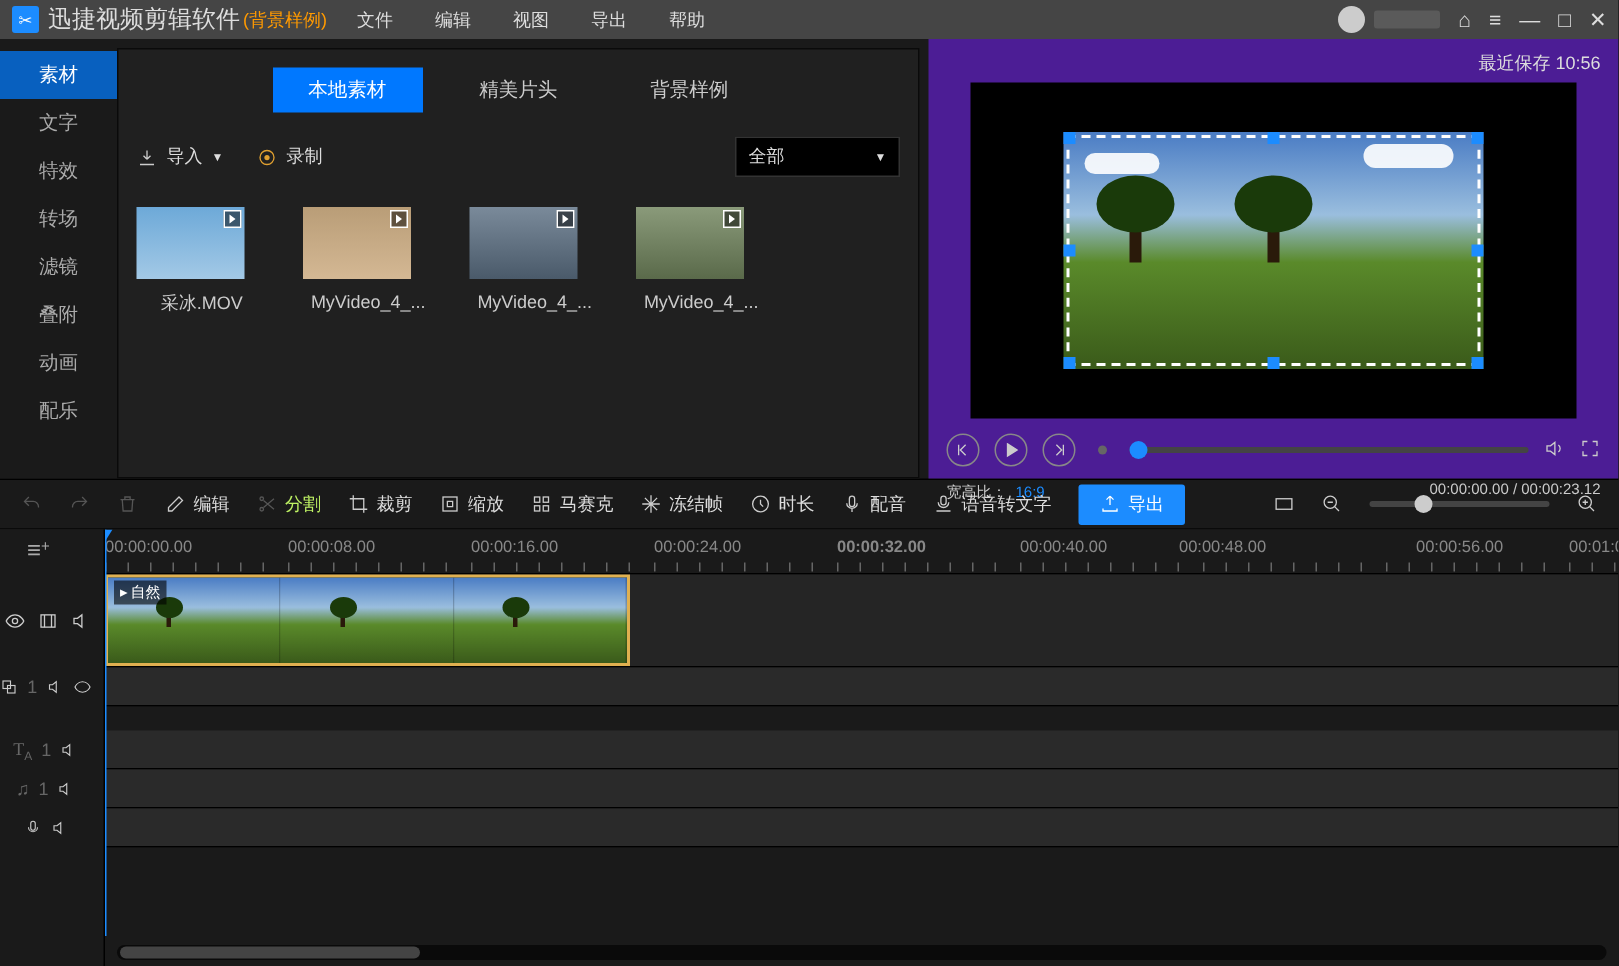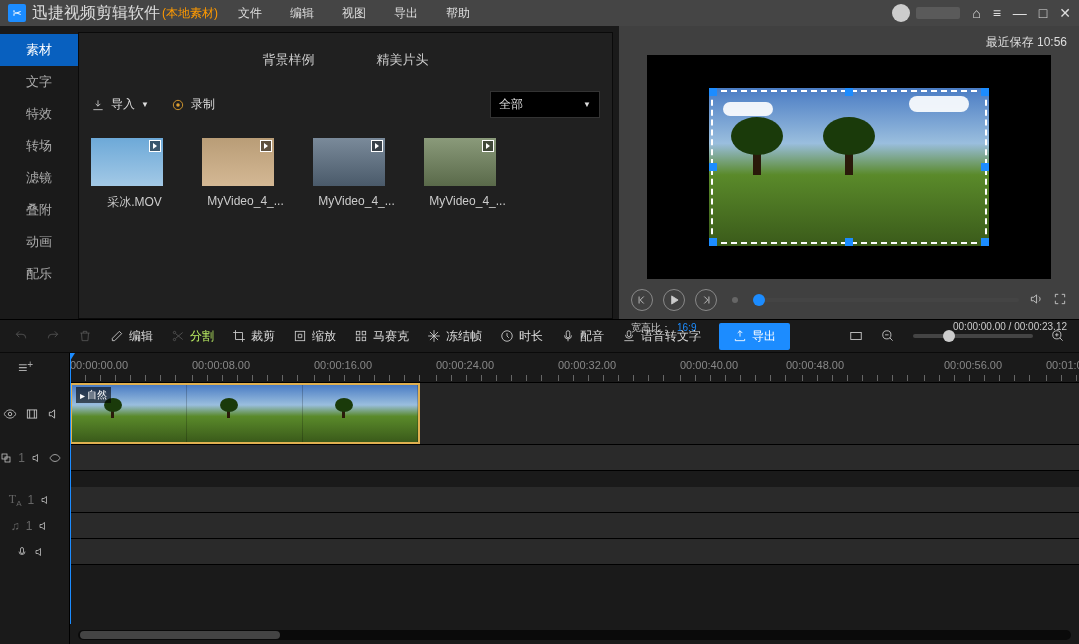--- a/index.html
+++ b/index.html
@@ -37,21 +37,21 @@
 .thumb { width: 87px; }
 .thumb .img { width: 72px; height: 48px; position: relative; background:#555;}
 .thumb .play { position: absolute; top: 2px; right: 2px; width: 12px; height: 12px; border: 1px solid #fff; background: rgba(0,0,0,.5); display:flex; align-items:center; justify-content:center;}
 .thumb .play::after{content:""; width:0;height:0;border-left:4px solid #fff;border-top:3px solid transparent;border-bottom:3px solid transparent;}
 .thumb .name { text-align: center; color: #ccc; font-size: 12px; margin-top: 8px; white-space: nowrap; overflow: hidden; text-overflow: ellipsis; }
 .thumb .img.ice{background:linear-gradient(#6da9d8,#a3c9e6);}
 .thumb .img.beach{background:linear-gradient(#b99d77,#d4b894);}
 .thumb .img.town{background:linear-gradient(#7a8a9a,#4a5a6a);}
 .thumb .img.road{background:linear-gradient(#8a9a7a,#5a6a4a);}
 
-.preview-panel { width: 460px; background: #404040; padding: 8px 12px 0 12px; }
+.preview-panel { width: 460px; background: #4c1d95; padding: 8px 12px 0 12px; }
 .last-save { text-align: right; color: #ddd; font-size: 12px; margin-bottom: 4px; }
 .preview-frame { width: 404px; height: 224px; background: #000; margin: 0 auto; position: relative; display:flex; align-items:center; justify-content:center;}
 .preview-img { width: 280px; height: 158px; position: relative; background:linear-gradient(to bottom, #4a7cc4 0%, #9abede 35%, #5a8a2a 55%, #3a5a1a 100%);}
 .tree{position:absolute; bottom:45%; width:48px; height:56px;}
 .tree.l{left:24px;} .tree.r{left:116px;}
 .tree::before{content:"";position:absolute;bottom:0;left:20px;width:8px;height:28px;background:#2a1a0a;}
 .tree::after{content:"";position:absolute;bottom:20px;left:-2px;width:52px;height:38px;background:#1a3a0a;border-radius:50%;}
 .cloud{position:absolute;background:#fff;border-radius:10px;opacity:.9;}
 .cloud.a{top:14px;left:14px;width:50px;height:14px;}
 .cloud.b{top:8px;right:20px;width:60px;height:16px;}
@@ -106,21 +106,21 @@
 
 svg{width:14px;height:14px;stroke:#ccc;fill:none;stroke-width:1.5;}
 .dis svg{stroke:#555;}
 </style>
 </head>
 <body>
 
 <div class="titlebar">
   <div class="logo">✂</div>
   <span class="app-name">迅捷视频剪辑软件</span>
-  <span class="vip">(本地素材)</span>
+  <span class="vip">(背景样例)</span>
   <div class="menus">
     <span>文件</span>
     <span>编辑</span>
     <span>视图</span>
     <span>导出</span>
     <span>帮助</span>
   </div>
   <div class="spacer"></div>
   <div class="right-icons">
     <div class="avatar-wrap">
@@ -143,22 +143,23 @@
     <div class="tab">特效</div>
     <div class="tab">转场</div>
     <div class="tab">滤镜</div>
     <div class="tab">叠附</div>
     <div class="tab">动画</div>
     <div class="tab">配乐</div>
   </div>
 
   <div class="material-panel">
     <div class="mat-tabs">
+      <div class="mat-tab active">本地素材</div>
+      <div class="mat-tab">精美片头</div>
       <div class="mat-tab">背景样例</div>
-      <div class="mat-tab">精美片头</div>
     </div>
     <div class="mat-toolbar">
       <div class="import">
         <svg viewBox="0 0 24 24">
             <path d="M12 4v10m0 0l-4-4m4 4l4-4M4 20h16"></path>
           </svg>
         <span>导入</span>
         <span style="font-size:8px;">▼</span>
       </div>
       <div class="record">
@@ -450,21 +451,21 @@
         <div class="tick" style="left: 349px;"></div>
         <span class="mark" style="left: 366px;">00:00:24.00</span>
         <div class="tick" style="left: 366px;"></div>
         <div class="tick" style="left: 381px;"></div>
         <div class="tick" style="left: 396px;"></div>
         <div class="tick" style="left: 411px;"></div>
         <div class="tick" style="left: 426px;"></div>
         <div class="tick" style="left: 441px;"></div>
         <div class="tick" style="left: 456px;"></div>
         <div class="tick" style="left: 471px;"></div>
-        <span class="mark" style="left: 488px;">00:00:32.00</span>
+        <span class="mark" style="left: 488px; font-weight: bold;">00:00:32.00</span>
         <div class="tick" style="left: 488px;"></div>
         <div class="tick" style="left: 503px;"></div>
         <div class="tick" style="left: 518px;"></div>
         <div class="tick" style="left: 533px;"></div>
         <div class="tick" style="left: 548px;"></div>
         <div class="tick" style="left: 563px;"></div>
         <div class="tick" style="left: 578px;"></div>
         <div class="tick" style="left: 593px;"></div>
         <span class="mark" style="left: 610px;">00:00:40.00</span>
         <div class="tick" style="left: 610px;"></div>

